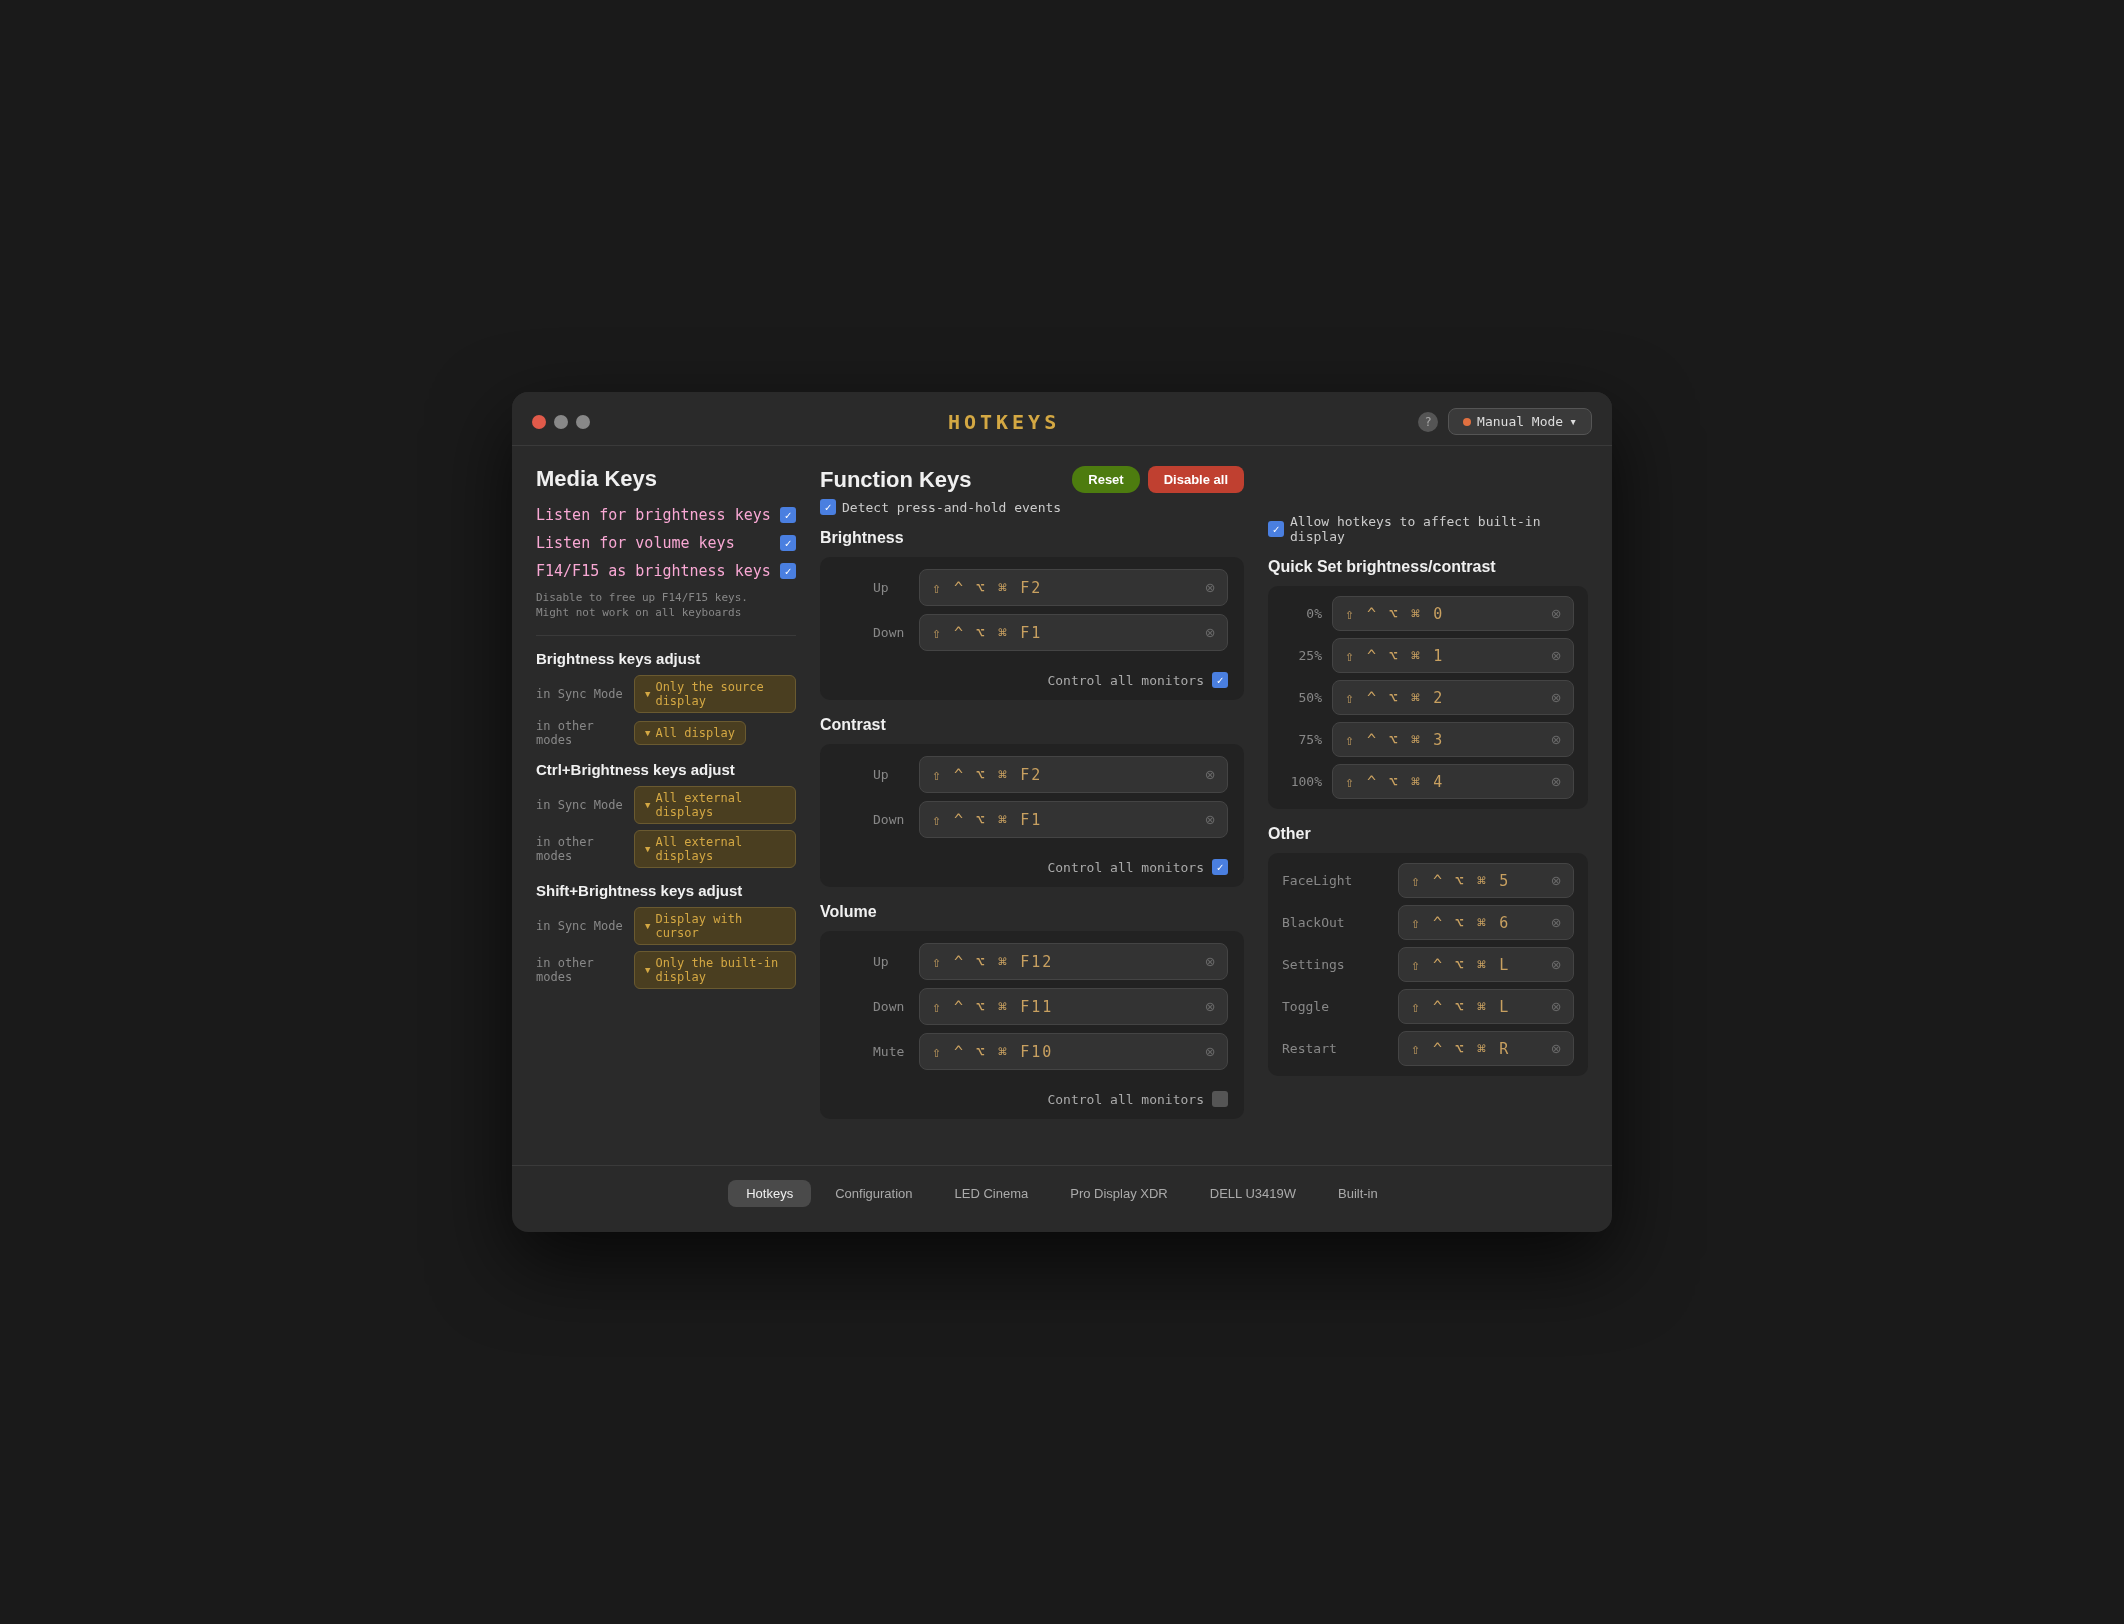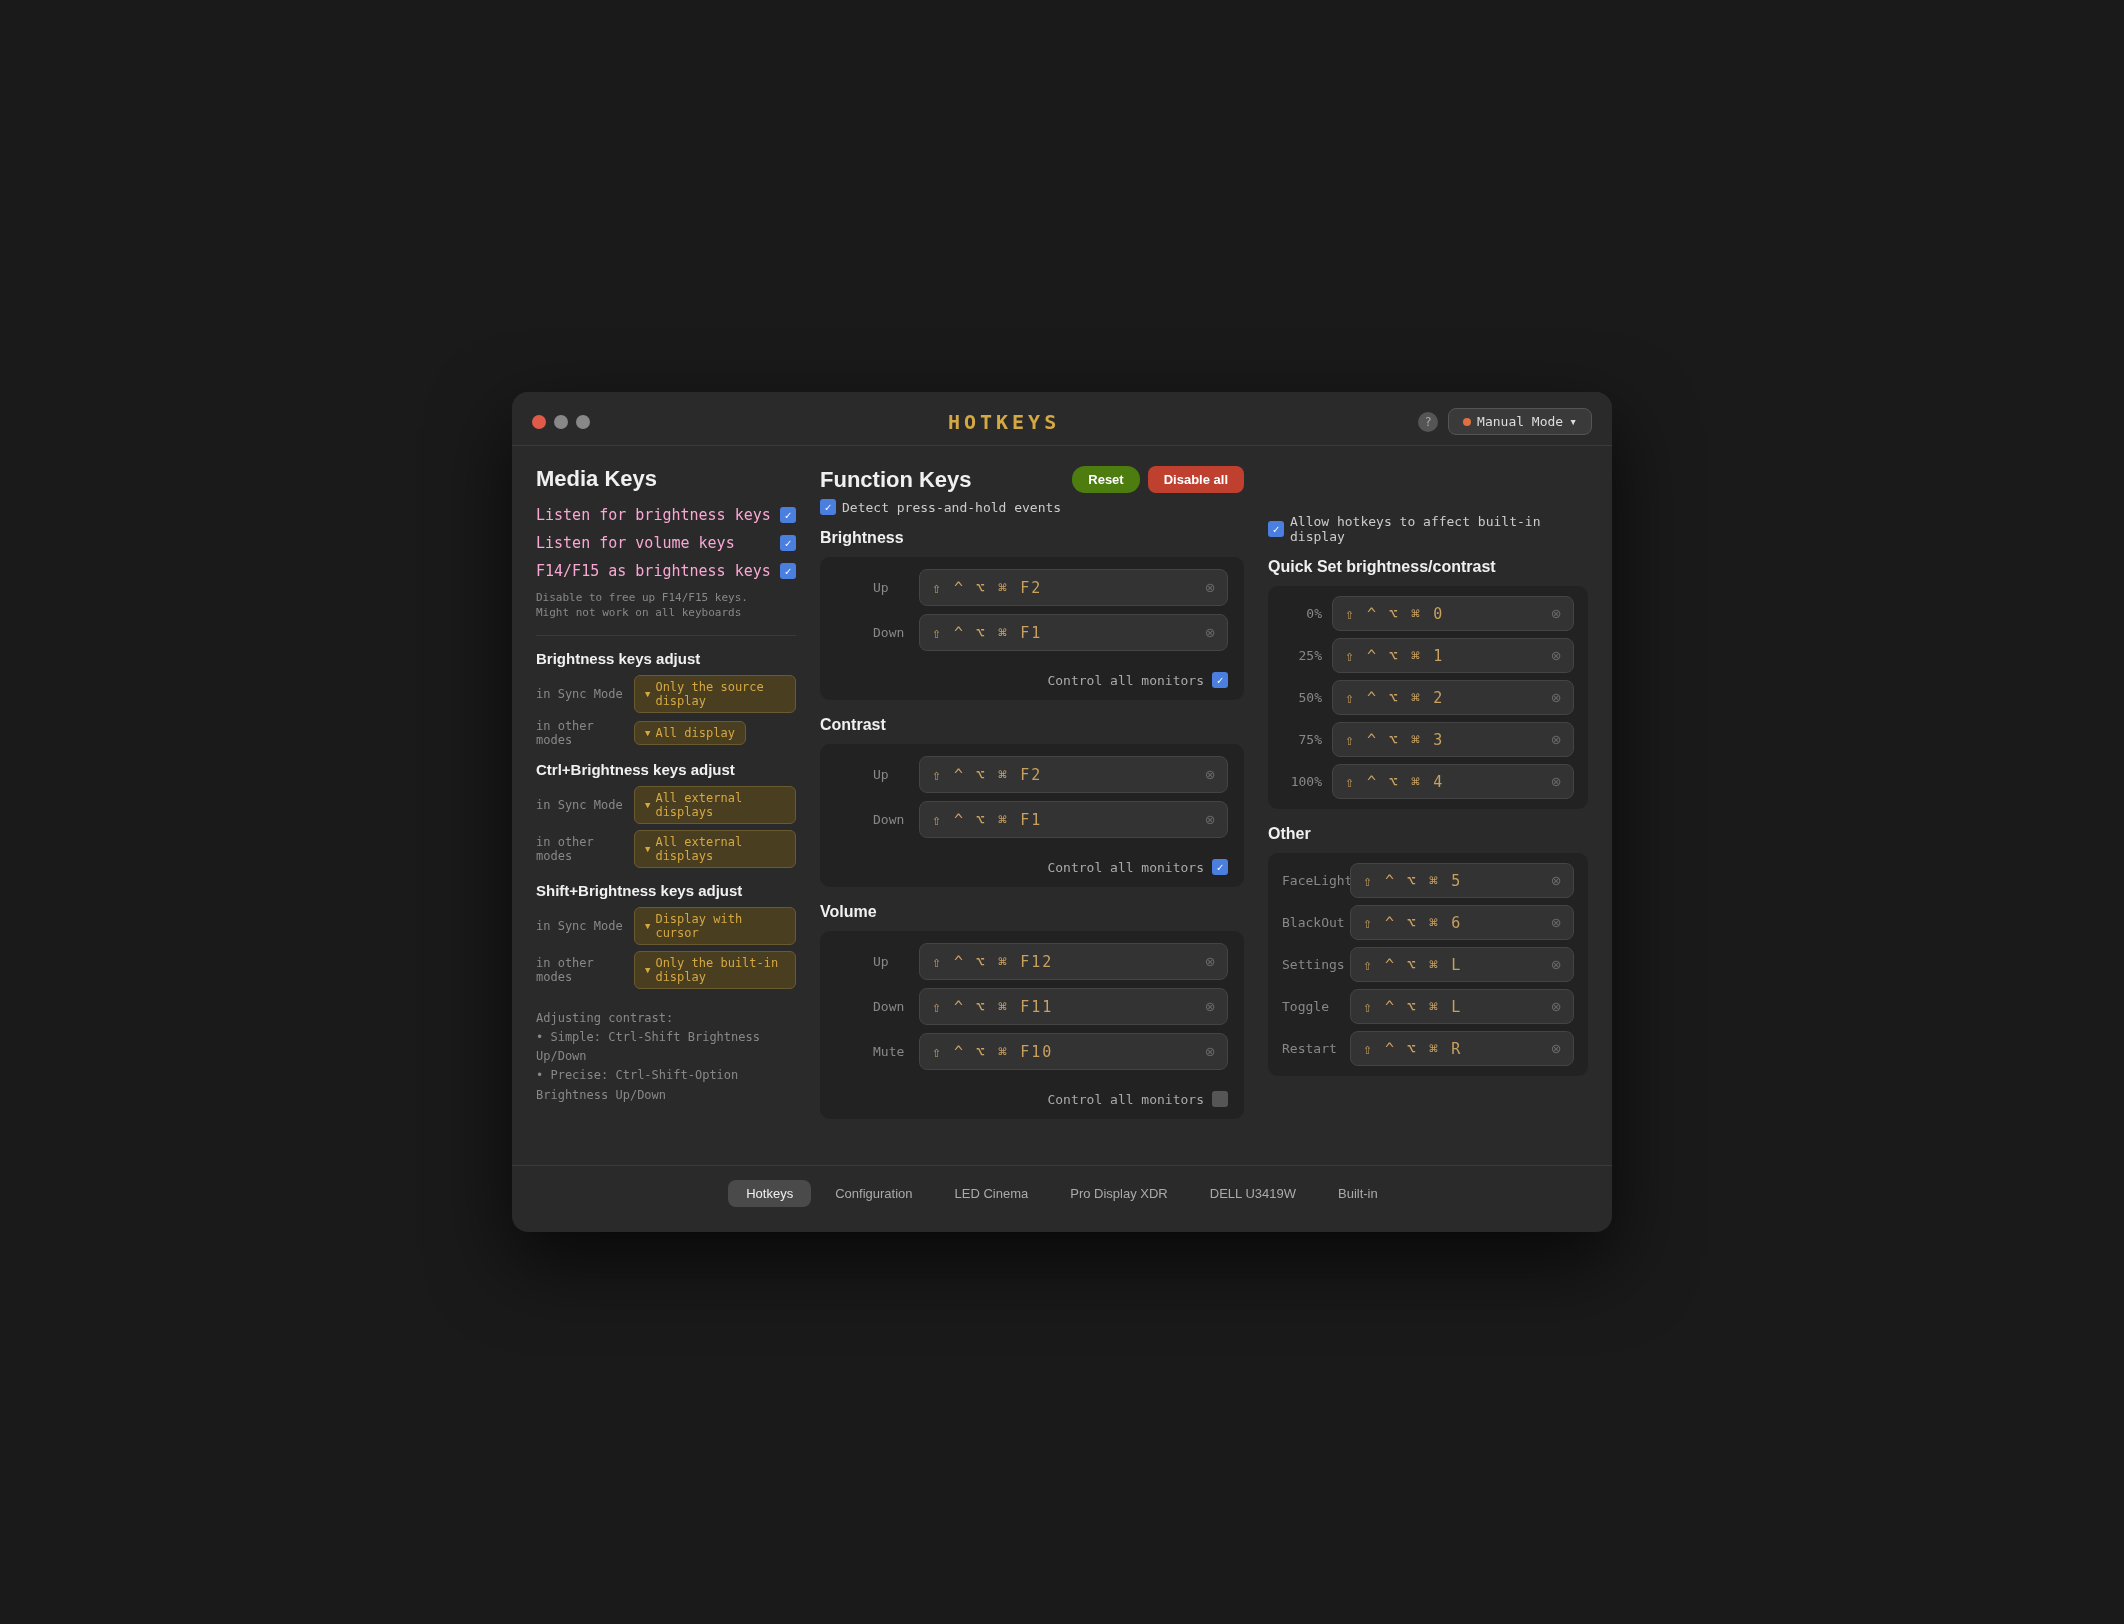--- a/index.html
+++ b/index.html
@@ -338,20 +338,21 @@
 
     .other-area {
       background: #222;
       border-radius: 10px;
       padding: 10px 14px;
     }
     .other-row {
       display: flex;
       align-items: center;
       margin-bottom: 7px;
+      gap: 48px;
     }
     .other-row:last-child { margin-bottom: 0; }
     .other-label {
       font-size: 13px;
       color: #888;
       width: 60px;
       flex-shrink: 0;
       margin-right: 8px;
     }
     .other-input {
@@ -484,27 +485,20 @@
         </div>
         <div class="mode-row">
           <span class="mode-label">in other modes</span>
           <div class="dropdown-btn">
             <span class="dropdown-arrow">▼</span>
             <span>Only the built-in display</span>
           </div>
         </div>
       </div>
 
-      <div class="notes-section">
-        <div class="notes-text">
-          <span>Adjusting contrast:</span><br>
-          <span>• Simple:  Ctrl-Shift Brightness Up/Down</span><br>
-          <span>• Precise: Ctrl-Shift-Option Brightness Up/Down</span>
-        </div>
-      </div>
     </div>
 
     <div class="mid-col">
       <div class="func-header">
         <span class="func-title">Function Keys</span>
         <div class="header-buttons">
           <button class="reset-btn">Reset</button>
           <button class="disable-btn">Disable all</button>
         </div>
       </div>

